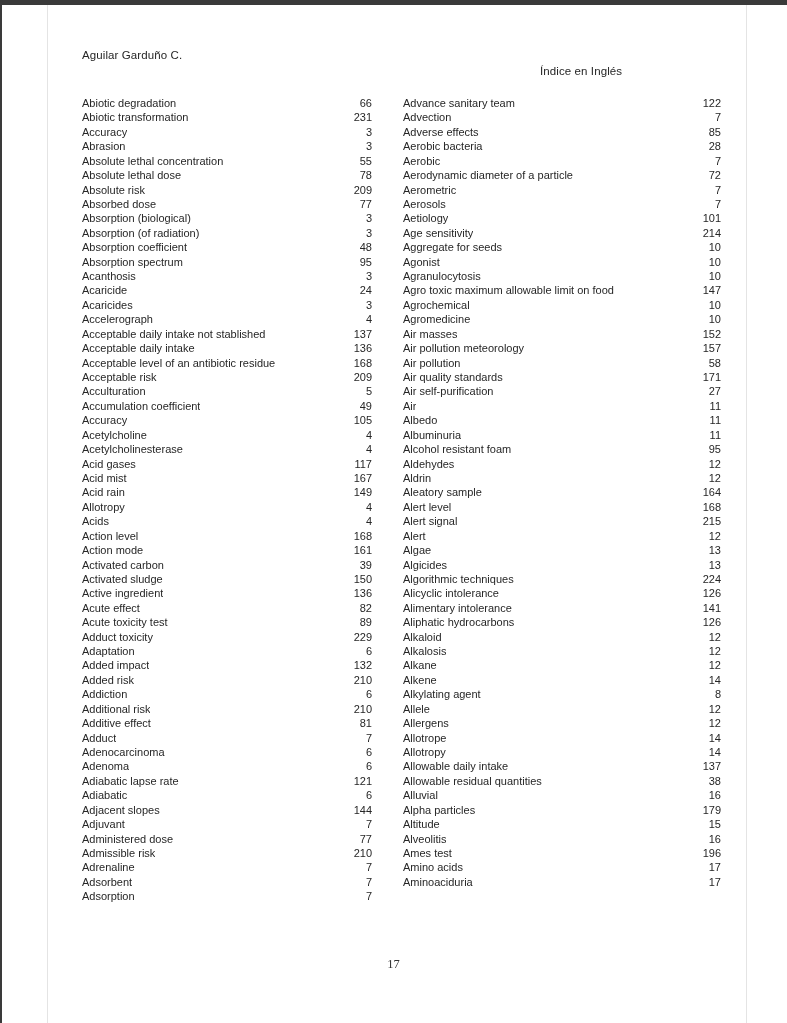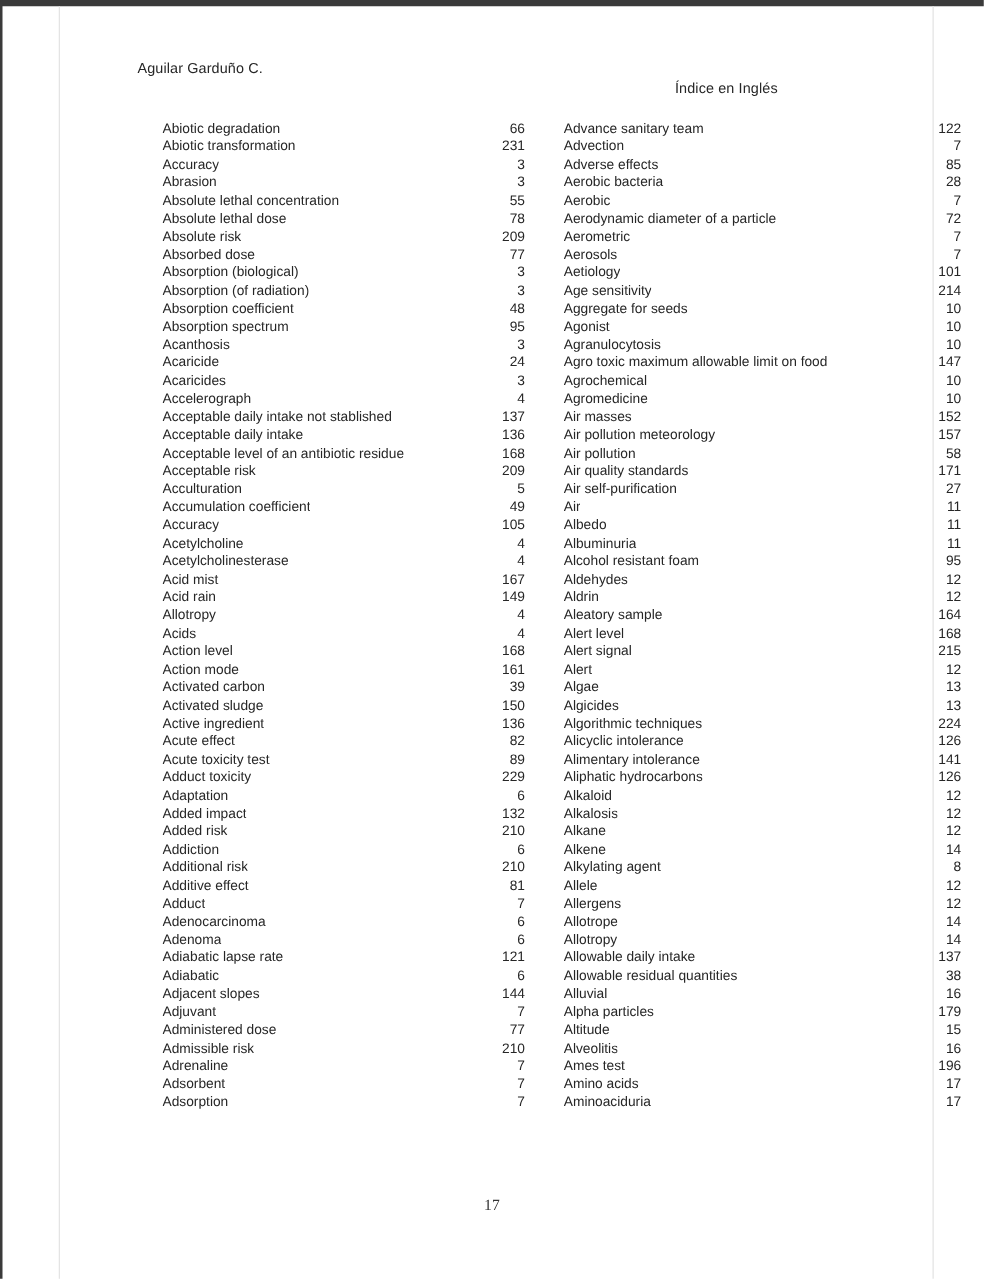--- a/index.html
+++ b/index.html
@@ -20,29 +20,29 @@
     background:#3a3a3a;
   }
   .page-edge {
     position:absolute; top:5px; bottom:0; width:1px; background:#e4e4e4;
   }
   .page-edge.left  { left:47px; }
   .page-edge.right { left:746px; }
 
   .header-left {
     position:absolute; top:49px; left:82px;
-    font-size:11.5px; letter-spacing:0.1px;margin-left:28px;
+    font-size:11.5px; letter-spacing:0.1px;
   }
   .header-right {
     position:absolute; top:65px; left:540px;
     font-size:11.5px; letter-spacing:0.1px;
   }
 
   .columns { position:absolute; top:96px; left:82px; width:640px; }
-  .col { position:absolute; top:0;margin-left:48px; }
+  .col { position:absolute; top:0; }
   .col-left  { left:0;    width:290px; }
   .col-right { left:321px; width:318px; }
 
   .index-row {
     display:flex; justify-content:space-between; align-items:baseline;
     line-height:14.42px; font-size:11px; white-space:nowrap;
   }
   .index-row .term { overflow:hidden; }
   .index-row .pagenum { text-align:right; padding-left:8px; }
 
@@ -161,20 +161,24 @@
       </div>
       <div class="index-row">
         <span class="term">Acetylcholine</span>
         <span class="pagenum">4</span>
       </div>
       <div class="index-row">
         <span class="term">Acetylcholinesterase</span>
         <span class="pagenum">4</span>
       </div>
       <div class="index-row">
+        <span class="term">Acid gases</span>
+        <span class="pagenum">117</span>
+      </div>
+      <div class="index-row">
         <span class="term">Acid mist</span>
         <span class="pagenum">167</span>
       </div>
       <div class="index-row">
         <span class="term">Acid rain</span>
         <span class="pagenum">149</span>
       </div>
       <div class="index-row">
         <span class="term">Allotropy</span>
         <span class="pagenum">4</span>

